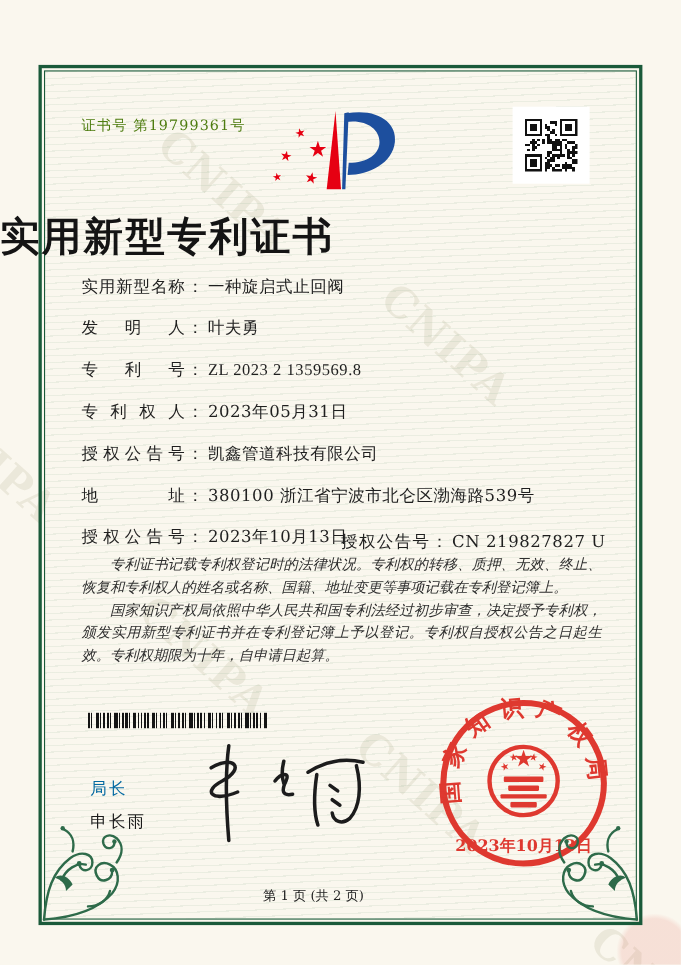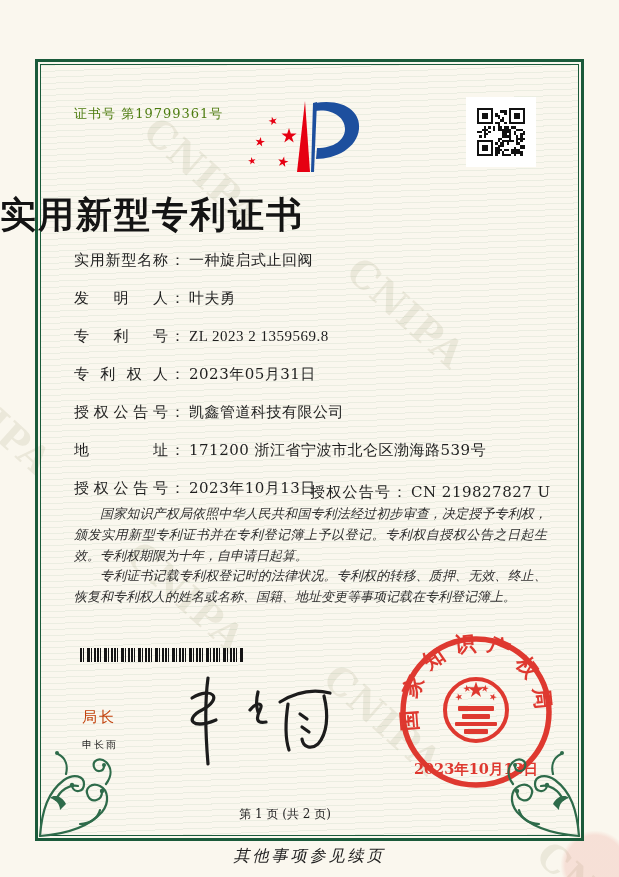--- a/index.html
+++ b/index.html
@@ -34,23 +34,23 @@
   .grant-no{position:absolute;left:236px;top:4px;}
   .glabel{display:inline-block;width:80px;text-align:justify;text-align-last:justify;vertical-align:bottom;}
 
   .paras{position:absolute;left:74px;top:504px;width:473px;font-size:13px;line-height:1.6;
       color:#2e2e2e;text-align:justify;font-style:italic;}
   .paras p{margin:0;text-indent:2em;}
 
   .barcode{position:absolute;left:80px;top:648px;width:163px;height:14px;
       background:repeating-linear-gradient(90deg,#141414 0 2px,rgba(0,0,0,0) 2px 3px,#141414 3px 4px,rgba(0,0,0,0) 4px 7px,#141414 7px 10px,rgba(0,0,0,0) 10px 11px,#141414 11px 12px,rgba(0,0,0,0) 12px 14px,#141414 14px 15.5px,rgba(0,0,0,0) 15.5px 17px);}
 
-  .director-title{position:absolute;left:82px;top:708px;font-size:15px;color:#c2410c;
+  .director-title{position:absolute;left:82px;top:708px;font-size:15px;color:#0369a1;
       font-family:"Liberation Sans",sans-serif;letter-spacing:2px;}
-  .director-name{position:absolute;left:82px;top:738px;font-size:10px;color:#1a1a1a;
+  .director-name{position:absolute;left:82px;top:738px;font-size:15px;color:#1a1a1a;
       font-family:"Liberation Sans",sans-serif;letter-spacing:2px;}
   .signature{position:absolute;left:172px;top:672px;width:170px;height:100px;}
 
   .seal{position:absolute;left:394px;top:630px;width:164px;height:164px;opacity:0.93;z-index:4;}
 
   .page-number{position:absolute;left:0;top:806px;width:570px;text-align:center;font-size:12px;color:#222;}
   .note{position:absolute;left:0;top:846px;width:619px;text-align:center;font-size:16px;
       color:#222;letter-spacing:3px;font-style:italic;}
 
   .ornament{position:absolute;width:100px;height:100px;z-index:5;}
@@ -242,33 +242,33 @@
       <div class="frow" style="top:76px;font-family:Liberation Serif, serif;">
         <span class="flabel">专利号</span><span class="fcolon">：</span><span class="fvalue">ZL 2023 2 1359569.8</span>
       </div>
       <div class="frow" style="top:114px;">
         <span class="flabel">专利权人</span><span class="fcolon">：</span><span class="fvalue">2023年05月31日</span>
       </div>
       <div class="frow" style="top:152px;">
         <span class="flabel">授权公告号</span><span class="fcolon">：</span><span class="fvalue">凯鑫管道科技有限公司</span>
       </div>
       <div class="frow" style="top:190px;">
-        <span class="flabel">地址</span><span class="fcolon">：</span><span class="fvalue">171200 浙江省宁波市北仑区渤海路539号</span>
+        <span class="flabel">地址</span><span class="fcolon">：</span><span class="fvalue">380100 浙江省宁波市北仑区渤海路539号</span>
       </div>
       <div class="frow" style="top:228px;width:480px;">
         <span class="flabel">授权公告号</span><span class="fcolon">：</span><span class="fvalue">2023年10月13日</span>
         <span class="grant-no">
           <span class="glabel">授权公告号</span><span class="fcolon">：</span><span class="fvalue">CN 219827827 U</span>
         </span>
       </div>
     </div>
 
     <div class="paras">
+      <p>专利证书记载专利权登记时的法律状况。专利权的转移、质押、无效、终止、恢复和专利权人的姓名或名称、国籍、地址变更等事项记载在专利登记簿上。</p>
       <p>国家知识产权局依照中华人民共和国专利法经过初步审查，决定授予专利权，颁发实用新型专利证书并在专利登记簿上予以登记。专利权自授权公告之日起生效。专利权期限为十年，自申请日起算。</p>
-      <p>专利证书记载专利权登记时的法律状况。专利权的转移、质押、无效、终止、恢复和专利权人的姓名或名称、国籍、地址变更等事项记载在专利登记簿上。</p>
     </div>
 
     <div class="barcode"></div>
 
     <div class="director-title">局长</div>
     <div class="director-name">申长雨</div>
 
     <svg class="signature" viewBox="0 0 170 100">
       <g fill="none" stroke="#1c1c1c" stroke-width="3.2" stroke-linecap="round">
         <path d="M36,6 C33,28 33,56 36,92"></path>
@@ -298,21 +298,20 @@
         <use href="#star" transform="translate(99,67) scale(3.8) rotate(20)"></use>
         <rect x="64" y="76" width="36" height="5" rx="1"></rect>
         <rect x="68" y="84" width="28" height="5" rx="1"></rect>
         <rect x="61" y="92" width="42" height="4" rx="1"></rect>
         <rect x="70" y="99" width="24" height="5" rx="1"></rect>
       </g>
       <text x="82" y="144" text-anchor="middle" font-size="14.5" font-weight="bold" fill="#dd2b22">2023年10月13日</text>
     </svg>
 
     <div class="page-number">第 1 页 (共 2 页)</div>
-    <div class="note">其他事项参见续页</div>
   </div>
 
   <svg class="ornament orn-br" viewBox="0 0 100 100">
     <g stroke="#2e6b4a" fill="none" stroke-width="2.2" stroke-linecap="round">
       <path d="M96,96 C70,94 48,88 34,72 C26,62 28,50 36,46 C44,42 52,48 48,56 C44,64 34,60 34,52"></path>
       <path d="M96,96 C94,70 88,52 72,40 C62,33 52,36 52,44 C52,52 62,54 64,46"></path>
       <path d="M56,84 C46,84 38,78 36,70"></path>
       <path d="M80,60 C76,50 66,44 58,46"></path>
       <path d="M30,44 C24,36 24,28 30,22 C36,17 44,20 42,27 C40,33 32,32 32,26"></path>
       <path d="M70,34 C68,26 70,18 78,14"></path>

